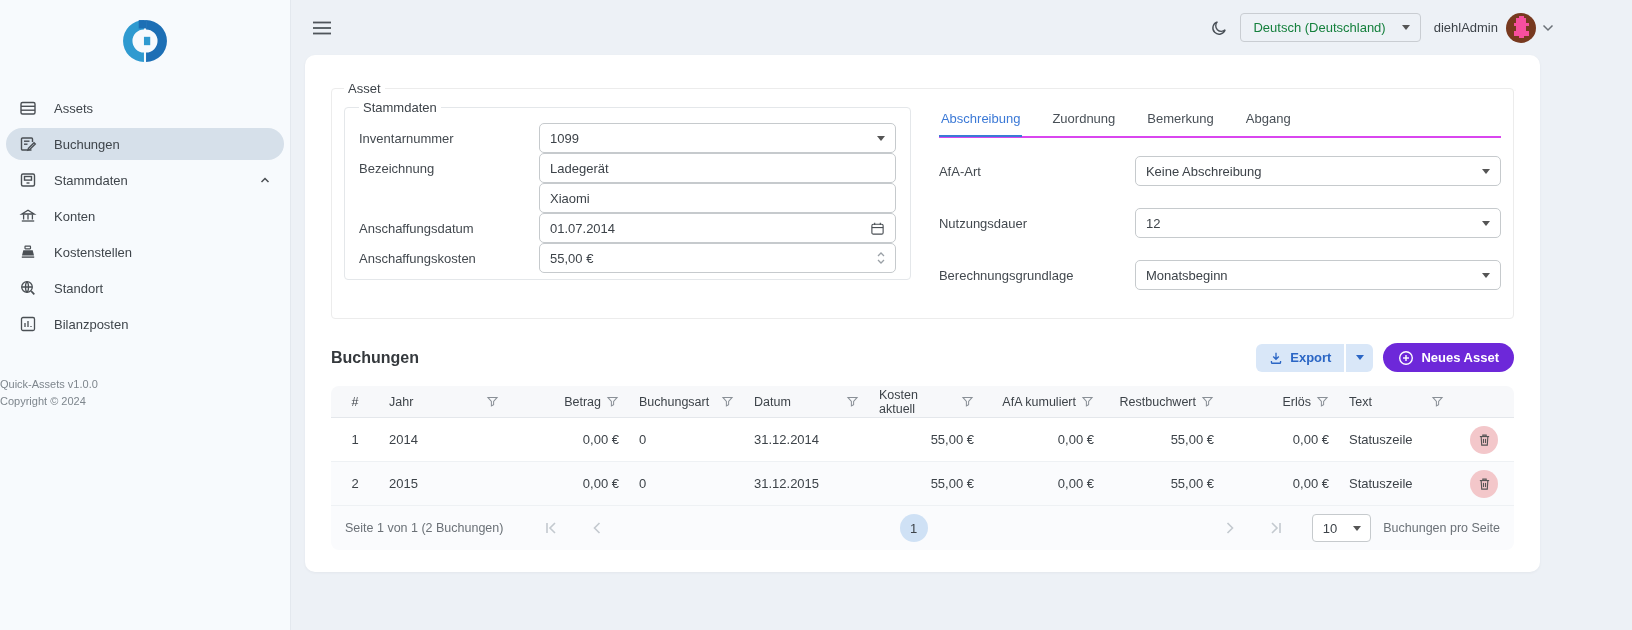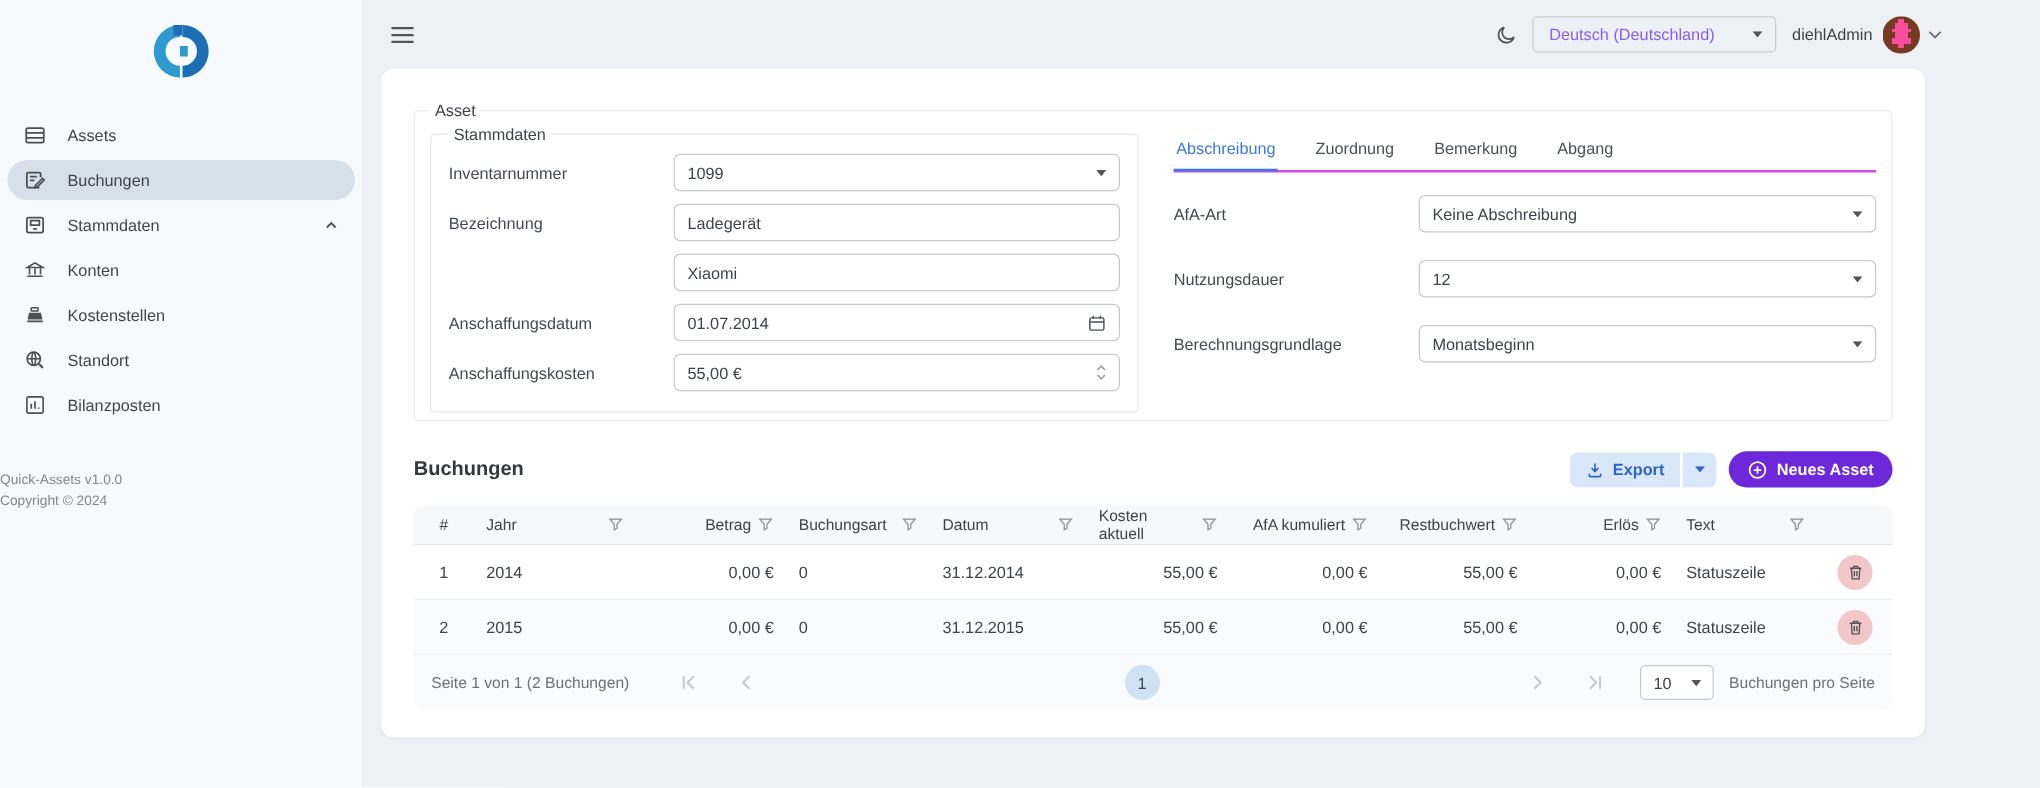--- a/index.html
+++ b/index.html
@@ -27,40 +27,40 @@
   .nav-item .grow { flex:1; }
   .nav-icon { width:18px; height:18px; display:flex; align-items:center; justify-content:center; }
   .sidebar-footer { margin-top:36px; text-align:left; font-size:11px; color:#7e868d; line-height:1.55; }
 
   
   .main { flex:1; display:flex; flex-direction:column; padding:0 92px 0 14px; }
   .topbar { height:55px; display:flex; align-items:center; padding-left:4px; margin-right:-14px; }
   .topbar-right { margin-left:auto; display:flex; align-items:center; }
   .icon-btn { background:none; border:none; padding:4px; cursor:pointer; display:flex; }
   .lang-btn {
-    margin-left:8px; height:29px; display:flex; align-items:center; gap:30px;
+    margin-left:8px; height:29px; display:flex; align-items:center; gap:16px;
     border:1px solid #c9cdd2; border-radius:4px; background:transparent;
-    padding:0 10px 0 12px; font-size:13px; color:#8b5cf6; font-family:inherit; cursor:pointer;
+    padding:0 10px 0 12px; font-size:13px; color:#15803d; font-family:inherit; cursor:pointer;
   }
   .username { margin-left:13px; font-size:13px; }
   .avatar { width:30px; height:30px; border-radius:50%; margin-left:8px; overflow:hidden; flex:none; }
   .user-chevron { margin-left:6px; display:flex; cursor:pointer; }
 
   .card {
     background:#fff; border-radius:10px; padding:26px 26px 22px;
     box-shadow:0 1px 3px rgba(30,40,60,.05);
   }
 
   
   fieldset { margin:0; }
   .fs-asset { border:1px solid #ececec; border-radius:4px; padding:4px 12px 6px; }
   .fs-asset > legend, .fs-stamm > legend { font-size:13px; color:#3d4349; padding:0 4px; }
   .asset-grid { display:grid; grid-template-columns:49% 1fr; gap:28px; align-items:start; }
   .fs-stamm { border:1px solid #e4e7ea; border-radius:4px; padding:8px 14px 6px; }
-  .frow { display:grid; grid-template-columns:180px 1fr; align-items:center; margin-bottom:10px; }
+  .frow { display:grid; grid-template-columns:180px 1fr; align-items:center; }
   .frow label { font-size:13px; color:#43494f; }
   .control {
     height:30px; border:1px solid #c6cacd; border-radius:5px; background:#fff;
     display:flex; align-items:center; justify-content:space-between;
     padding:0 10px; font-size:13px; color:#3d4349; cursor:pointer;
   }
   .control .val { white-space:nowrap; }
   .caret { width:8px; height:5px; flex:none; }
   .spinner { display:flex; flex-direction:column; gap:2px; align-items:center; }
 

